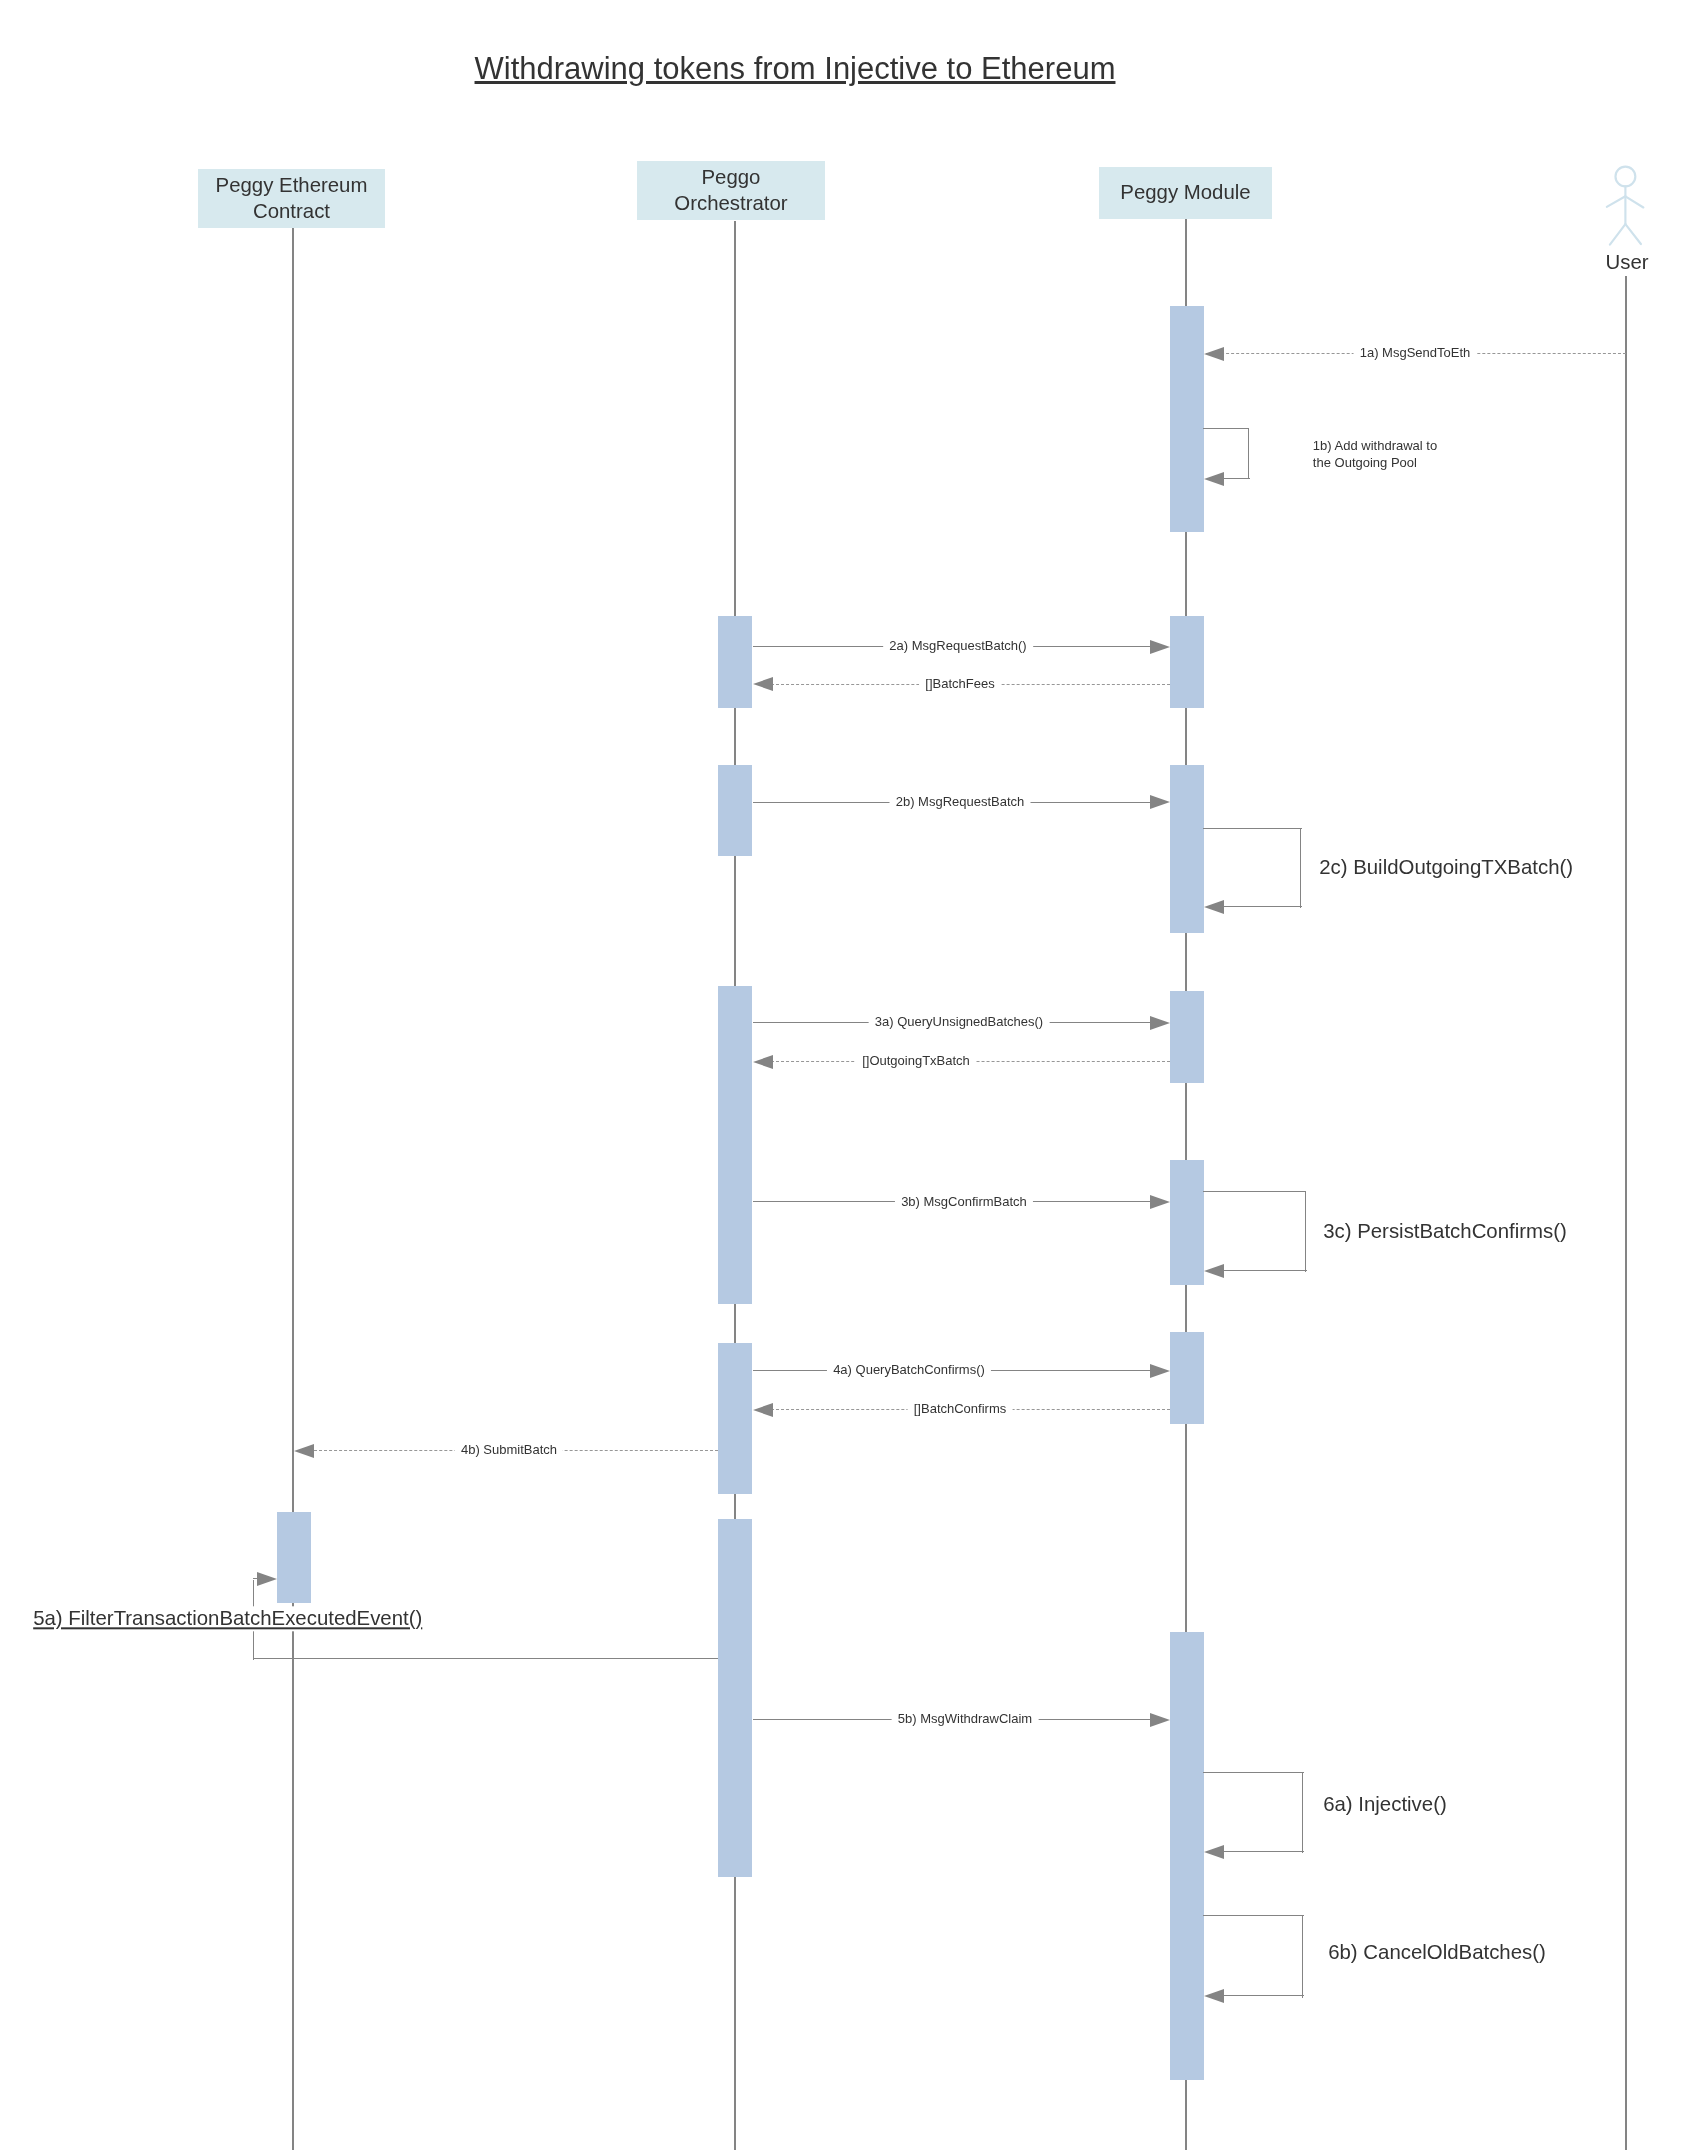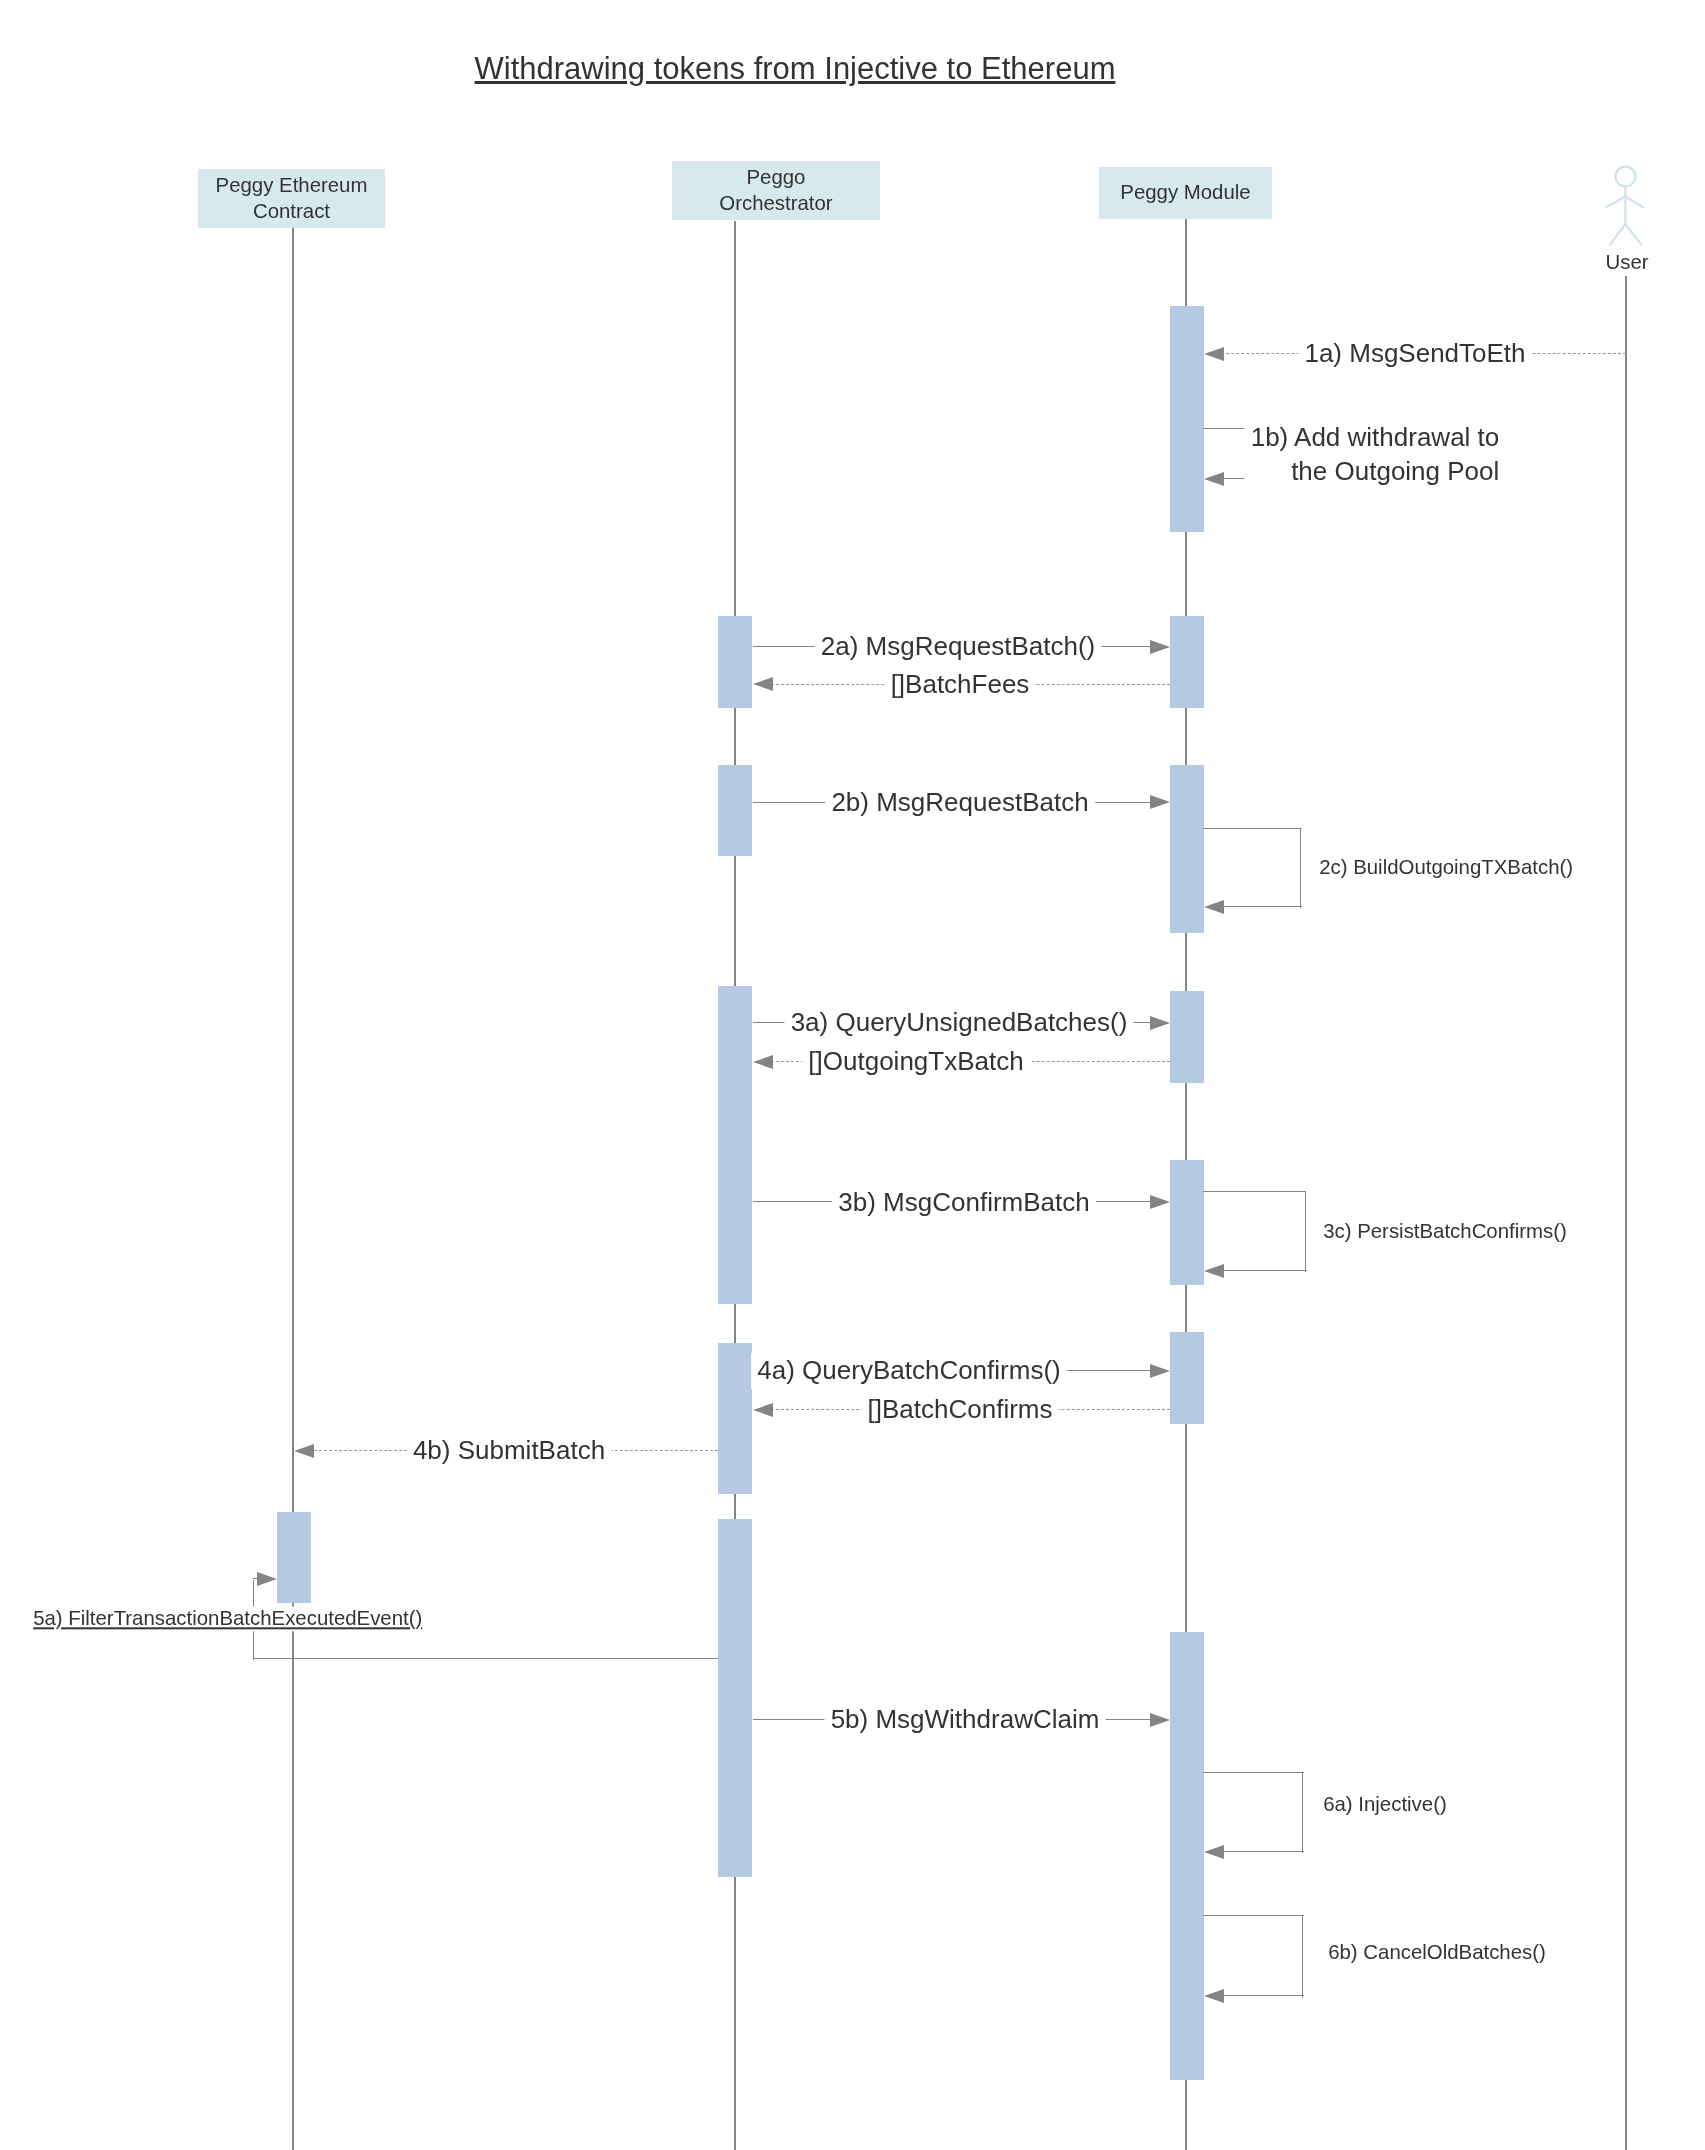--- a/index.html
+++ b/index.html
@@ -21,41 +21,41 @@
         justify-content:center;text-align:center;white-space:pre-line;font-size:20.4px;
         line-height:1.25;color:var(--text)}
   .solid{position:absolute;height:0;border-top:1.9px solid var(--line)}
   .dash{position:absolute;height:0;border-top:1.9px dashed var(--dashed)}
   .vseg{position:absolute;width:0;border-left:1.9px solid var(--line)}
   .ah-l{position:absolute;width:0;height:0;border-top:7.4px solid transparent;
         border-bottom:7.4px solid transparent;border-right:20px solid var(--line)}
   .ah-r{position:absolute;width:0;height:0;border-top:7.4px solid transparent;
         border-bottom:7.4px solid transparent;border-left:20px solid var(--line)}
   .lbl{position:absolute;transform:translate(-50%,-50%);background:#fff;padding:1.2px 6.2px;
-       font-size:26px;color:var(--text);white-space:pre-line;text-align:right;line-height:1.3}
+       font-size:13px;color:var(--text);white-space:pre-line;text-align:left;line-height:1.3}
   .lbl-l{position:absolute;transform:translateY(-50%);background:#fff;padding:1.2px 6.2px;
          font-size:20.4px;color:var(--text);white-space:nowrap}
   .underline{text-decoration:underline}
   .actor-label{position:absolute;transform:translate(-50%,-50%);font-size:20.4px;color:var(--text);white-space:nowrap}
 </style>
 </head>
 <body>
 
 <div id="canvas">
 
   <div class="title" style="left:795px;top:69px">Withdrawing tokens from Injective to Ethereum</div>
 
   <div class="life" style="left:292px;top:227px;height:1923px"></div>
   <div class="life" style="left:734px;top:221px;height:1930px"></div>
   <div class="life" style="left:1185px;top:219px;height:1931px"></div>
   <div class="life" style="left:1625px;top:276px;height:1874px"></div>
 
   <div class="hbox" style="left:198px;top:169px;width:187px;height:59px">Peggy Ethereum
 Contract</div>
-  <div class="hbox" style="left:672px;top:161px;width:208px;height:59px">Peggo
+  <div class="hbox" style="left:637px;top:161px;width:188px;height:59px">Peggo
 Orchestrator</div>
   <div class="hbox" style="left:1099px;top:167px;width:173px;height:52px">Peggy Module</div>
 
   <svg style="position:absolute;left:1582px;top:156px" width="93" height="124" viewBox="0 0 150 200">
     <g style="stroke:var(--actor_stroke);fill:none;stroke-width:3.5;stroke-linecap:round">
       <circle cx="70" cy="33" r="16"></circle>
       <line x1="70" y1="49" x2="70" y2="110"></line>
       <line x1="70" y1="65" x2="40" y2="82"></line>
       <line x1="70" y1="65" x2="99" y2="83"></line>
       <line x1="70" y1="110" x2="45" y2="143"></line>

